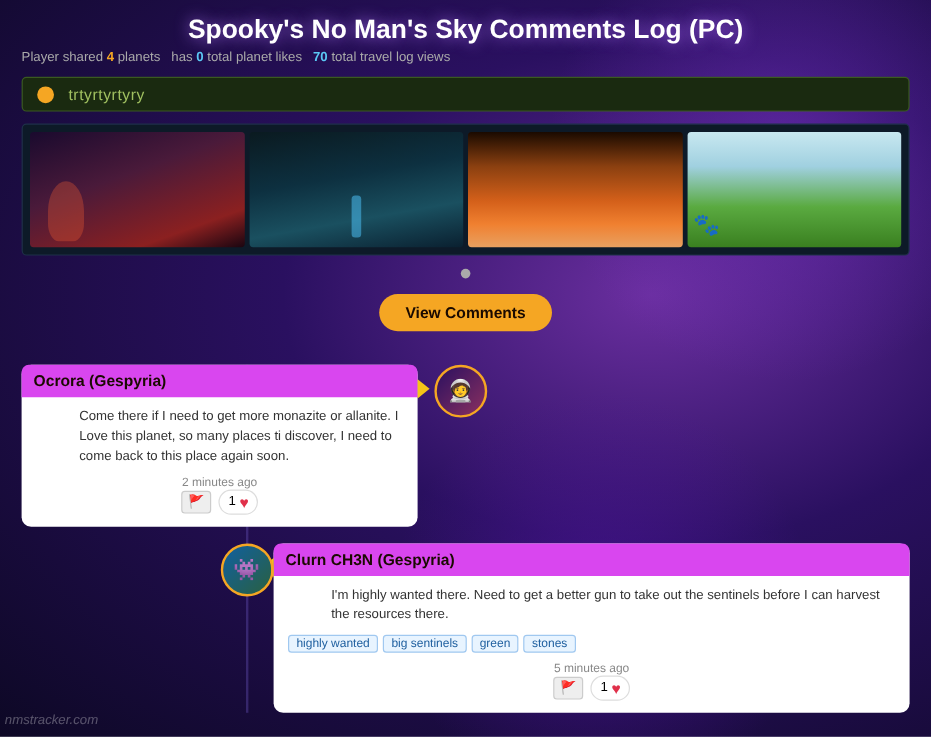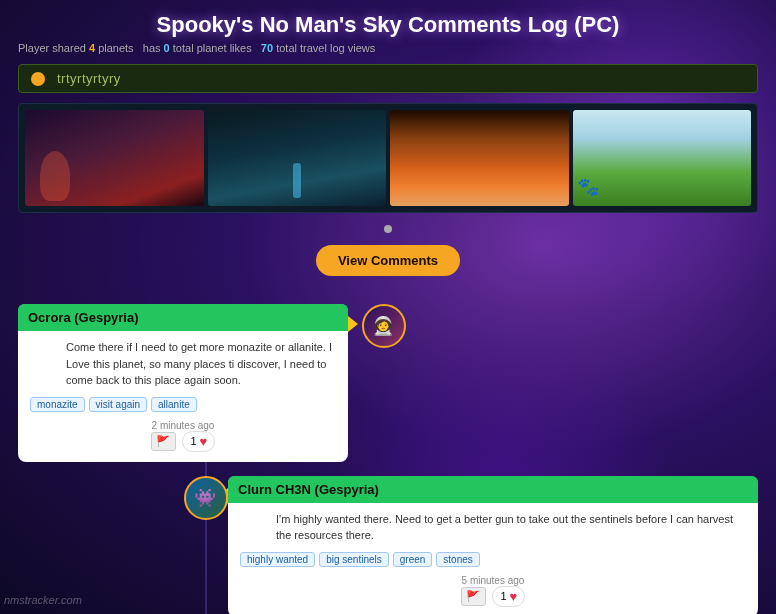--- a/index.html
+++ b/index.html
@@ -192,21 +192,21 @@
 
     .comment-card {
       background: #fff;
       color: #222;
       border-radius: 8px;
       padding: 10px 12px;
       position: relative;
     }
 
     .comment-card-yellow-header {
-      background: #22c55e;
+      background: #d946ef;
       border-radius: 6px 6px 0 0;
       padding: 6px 10px;
       margin: -10px -12px 8px;
       font-weight: 700;
       font-size: 13px;
       color: #1a0a00;
     }
 
     .comment-arrow-right {
       position: absolute;
@@ -373,25 +373,20 @@
 
   <div class="comments-section">
     <div class="timeline-line"></div>
 
     <div class="comment-row">
       <div class="comment-left">
         <div class="comment-card">
           <div class="comment-card-yellow-header">Ocrora (Gespyria)</div>
           <div class="comment-arrow-right"></div>
           <p class="comment-text">Come there if I need to get more monazite or allanite. I Love this planet, so many places ti discover, I need to come back to this place again soon.</p>
-          <div class="comment-tags">
-            <span class="tag">monazite</span>
-            <span class="tag">visit again</span>
-            <span class="tag">allanite</span>
-          </div>
           <div class="comment-footer">
             <span class="comment-time">2 minutes ago</span>
             <div class="comment-actions">
               <button class="flag-btn">🚩</button>
               <button class="like-btn">
                 <span>1</span>
                 <span class="heart">♥</span>
               </button>
             </div>
           </div>

